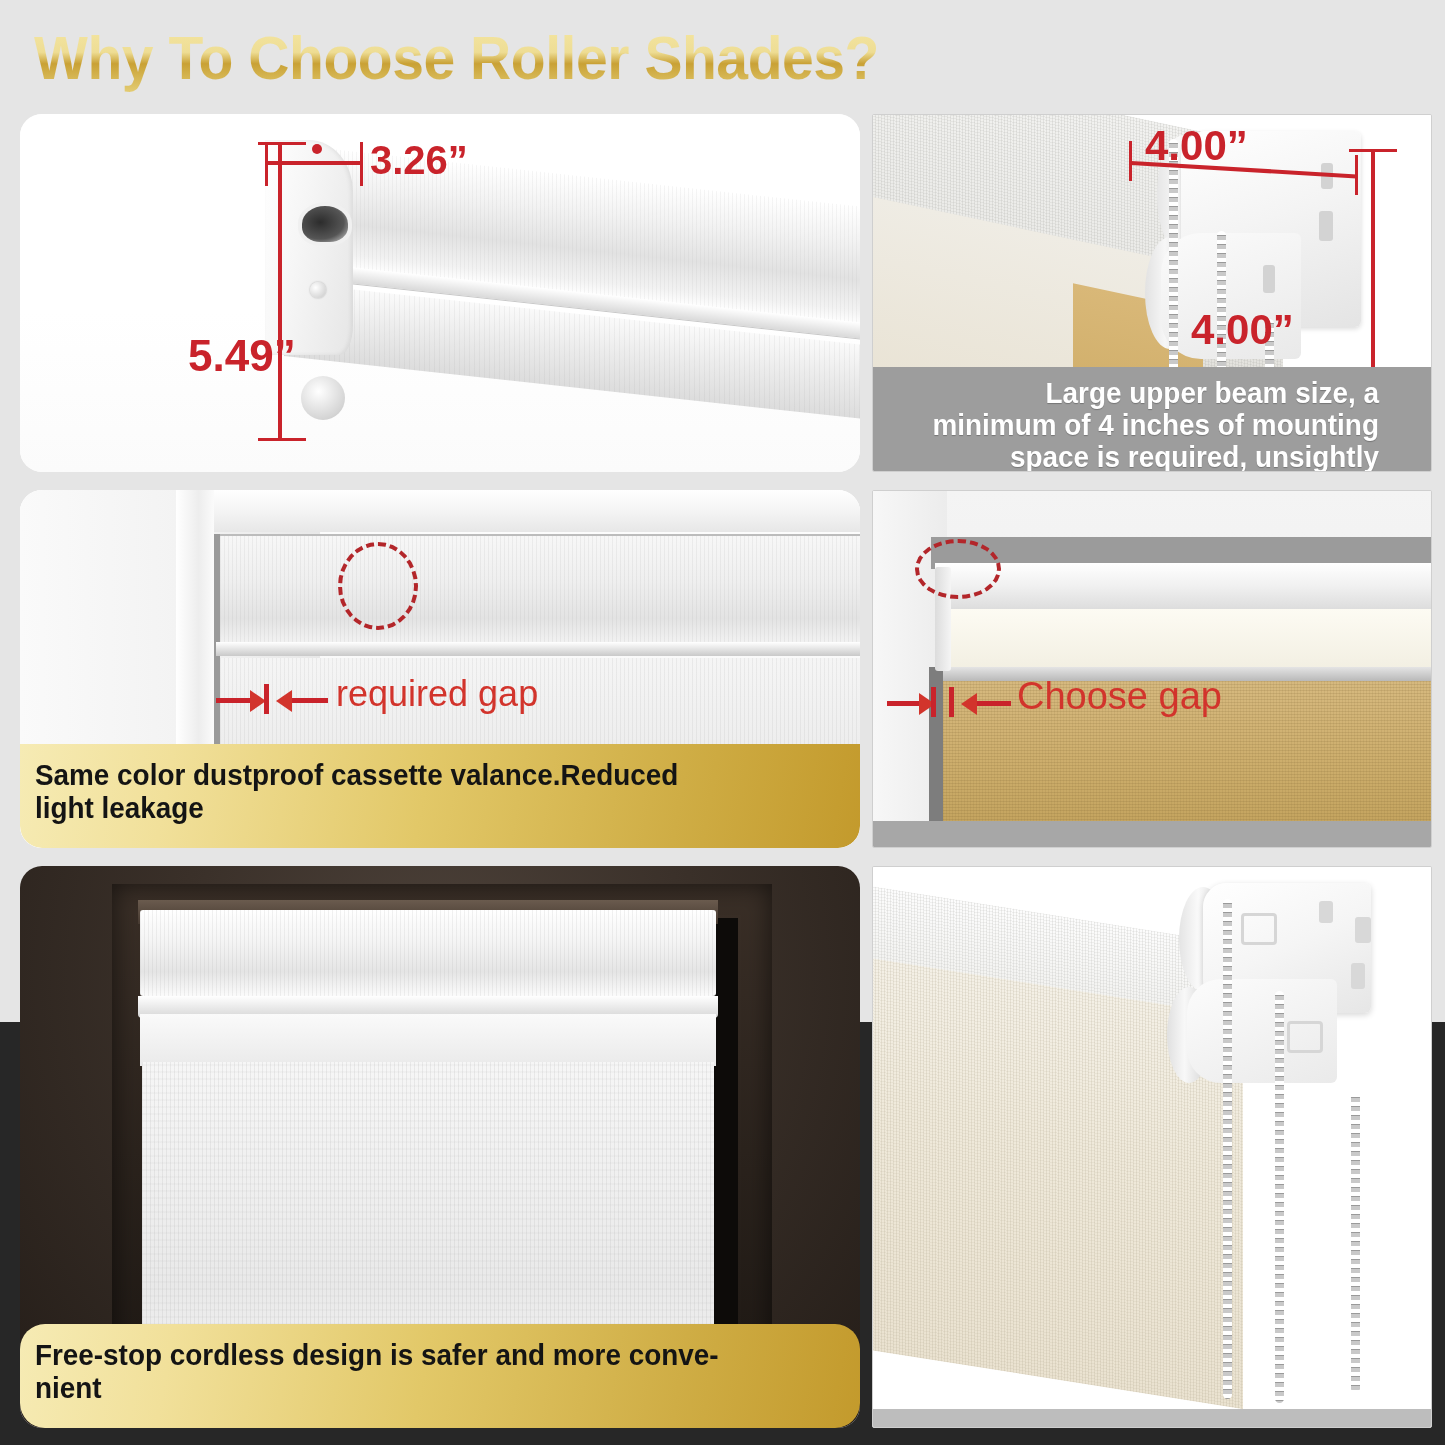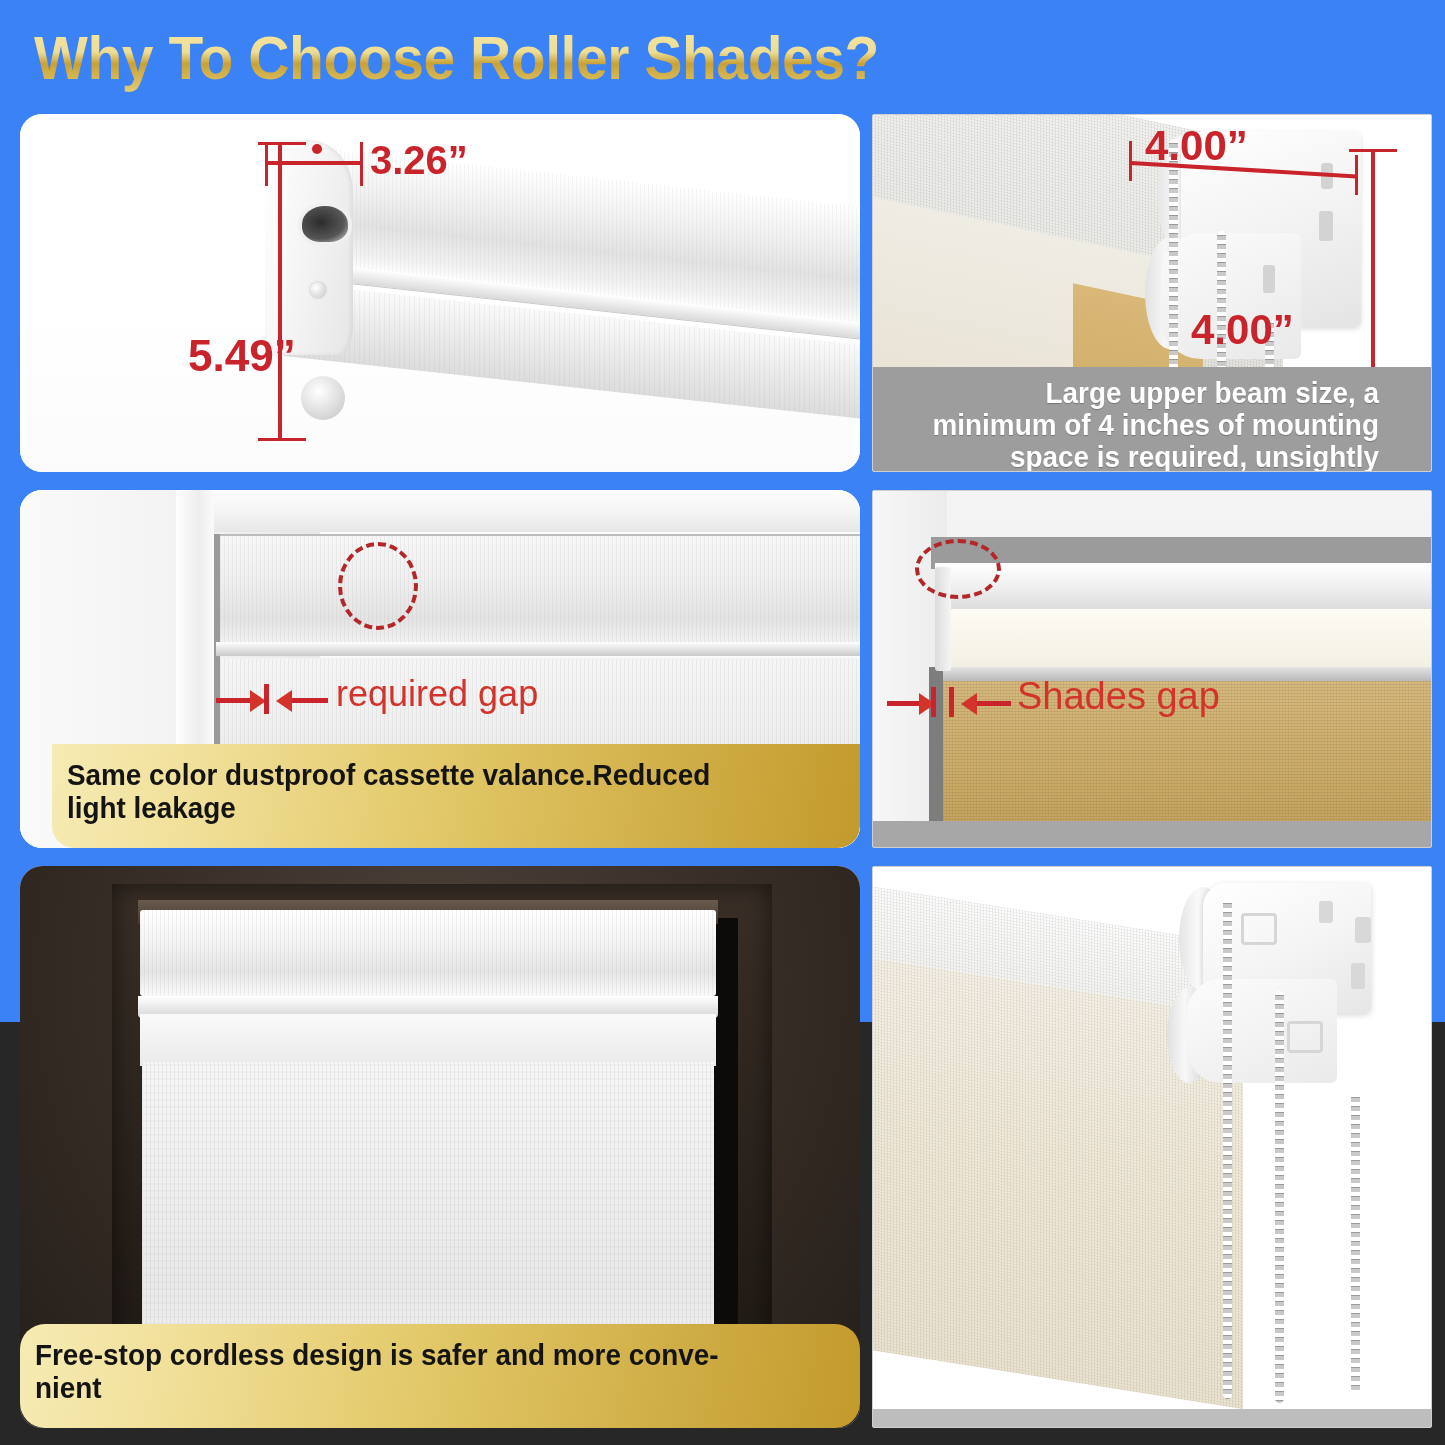--- a/index.html
+++ b/index.html
@@ -1,17 +1,17 @@
 <!DOCTYPE html>
 <html><head>
 <meta charset="utf-8">
 <style>
   html,body{margin:0;padding:0;background:#272727;}
   body{width:1445px;height:1445px;overflow:hidden;font-family:"Liberation Sans",sans-serif;}
-  .page{position:relative;width:1445px;height:1022px;background:#3b82f6;}
+  .page{position:relative;width:1445px;height:1022px;background:#e5e5e5;}
 
   
   .title{
     position:absolute;left:34px;top:22px;width:1000px;height:72px;
     font-family:"Liberation Sans",sans-serif;
     font-weight:bold;font-size:62px;line-height:72px;
     letter-spacing:-0.5px;
     transform:scaleX(0.92);transform-origin:left center;
     background:linear-gradient(180deg,#f5e7a5 0%,#eedd94 42%,#c9a135 58%,#e5cf77 100%);
     -webkit-background-clip:text;background-clip:text;color:transparent;
@@ -311,21 +311,21 @@
       <div class="dashcircle" style="left:318px;top:52px;width:72px;height:80px;"></div>
 
       <div class="redline" style="left:196px;top:208px;width:38px;height:5px;"></div>
       <div style="position:absolute;left:230px;top:200px;width:0;height:0;border-left:16px solid #d2342c;border-top:11px solid transparent;border-bottom:11px solid transparent;"></div>
       <div class="redline" style="left:244px;top:194px;width:5px;height:30px;"></div>
       <div class="redline" style="left:272px;top:208px;width:36px;height:5px;"></div>
       <div style="position:absolute;left:256px;top:200px;width:0;height:0;border-right:16px solid #d2342c;border-top:11px solid transparent;border-bottom:11px solid transparent;"></div>
       <div class="annot-txt" style="left:316px;top:186px;font-size:36px;line-height:36px;">required gap</div>
     </div>
 
-    <div class="cap gold" style="height:104px;margin-left:32px;">
+    <div class="cap gold" style="height:104px;">
       <span class="txt">Same color dustproof cassette valance.Reduced
 light leakage</span>
     </div>
   </div>
 
   <div class="panel right" style="left:872px;top:490px;width:560px;height:358px;">
     <div class="photo">
       <div class="p4bg"></div>
       <div class="p4-wallL"></div>
       <div class="p4-shadeTop"></div>
@@ -338,21 +338,21 @@
       <div class="p4-floor"></div>
 
       <div class="dashcircle" style="left:42px;top:48px;width:78px;height:52px;"></div>
 
       <div class="redline" style="left:14px;top:210px;width:36px;height:5px;"></div>
       <div style="position:absolute;left:46px;top:202px;width:0;height:0;border-left:16px solid #d2342c;border-top:11px solid transparent;border-bottom:11px solid transparent;"></div>
       <div class="redline" style="left:58px;top:196px;width:5px;height:30px;"></div>
       <div class="redline" style="left:76px;top:196px;width:5px;height:30px;"></div>
       <div class="redline" style="left:104px;top:210px;width:34px;height:5px;"></div>
       <div style="position:absolute;left:88px;top:202px;width:0;height:0;border-right:16px solid #d2342c;border-top:11px solid transparent;border-bottom:11px solid transparent;"></div>
-      <div class="annot-txt" style="left:144px;top:186px;font-size:38px;line-height:38px;">Shades gap</div>
+      <div class="annot-txt" style="left:144px;top:186px;font-size:38px;line-height:38px;">Choose gap</div>
     </div>
 
   </div>
 
   <div class="panel left" style="left:20px;top:866px;width:840px;height:562px;">
     <div class="photo">
       <div class="p5bg"></div>
       <div class="p5-recess"></div>
       <div class="p5-opening"></div>
       <div class="p5-sky"></div>

